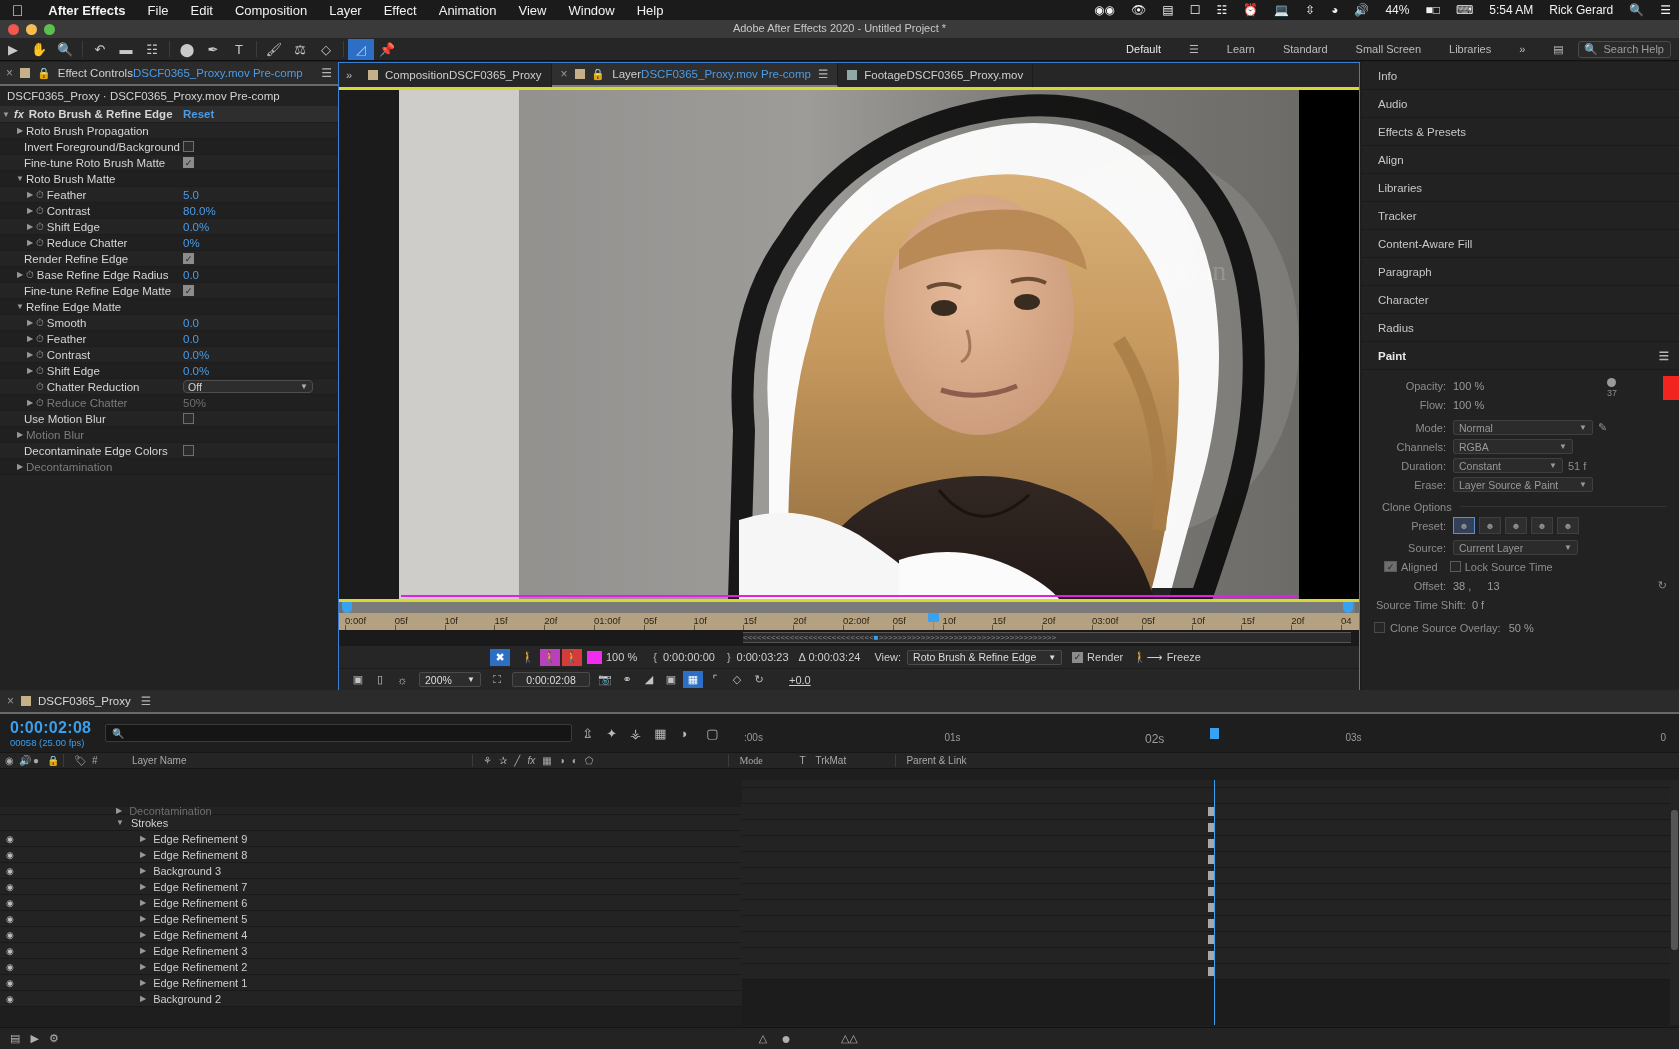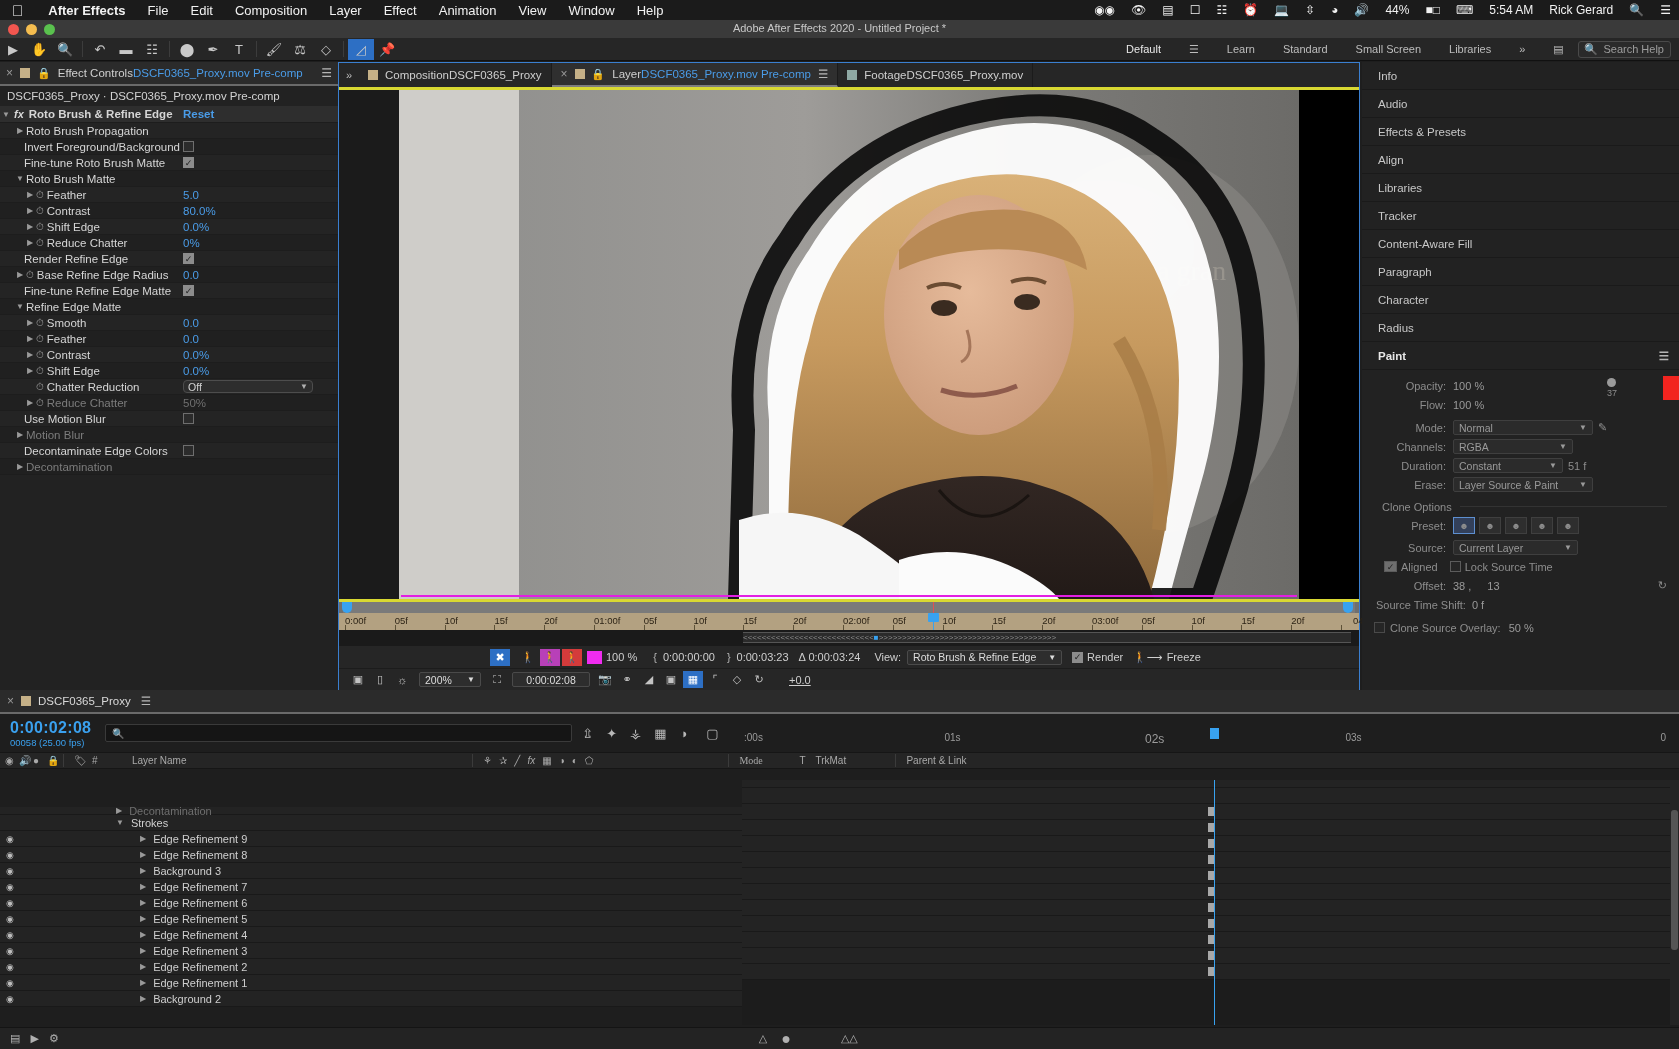--- a/index.html
+++ b/index.html
@@ -537,21 +537,21 @@
         <span class="tick" style="left: 753px;">03:00f</span>
         <span class="tickmark" style="left: 753px;"></span>
         <span class="tick" style="left: 802.8px;">05f</span>
         <span class="tickmark" style="left: 802.8px;"></span>
         <span class="tick" style="left: 852.6px;">10f</span>
         <span class="tickmark" style="left: 852.6px;"></span>
         <span class="tick" style="left: 902.4px;">15f</span>
         <span class="tickmark" style="left: 902.4px;"></span>
         <span class="tick" style="left: 952.2px;">20f</span>
         <span class="tickmark" style="left: 952.2px;"></span>
-        <span class="tick" style="left: 1002px; margin-left: 12px;">04</span>
+        <span class="tick" style="left: 1002px;">04</span>
         <span class="tickmark" style="left: 1002px;"></span>
       </div>
     <div class="cti" style="left:589px;">
       <div class="head"></div>
       <div class="stem"></div>
     </div>
   </div>
   <div class="navbar">
     <div class="navsel" style="left:404px;width:608px;">
       <span style="color:#8d8d8d;">&lt;&lt;&lt;&lt;&lt;&lt;&lt;&lt;&lt;&lt;&lt;&lt;&lt;&lt;&lt;&lt;&lt;&lt;&lt;&lt;&lt;&lt;&lt;&lt;&lt;&lt;&lt;&lt;</span><span style="color:#38a2f0;">■</span><span style="color:#8d8d8d;">&gt;&gt;&gt;&gt;&gt;&gt;&gt;&gt;&gt;&gt;&gt;&gt;&gt;&gt;&gt;&gt;&gt;&gt;&gt;&gt;&gt;&gt;&gt;&gt;&gt;&gt;&gt;&gt;&gt;&gt;&gt;&gt;&gt;&gt;&gt;&gt;&gt;&gt;</span>

